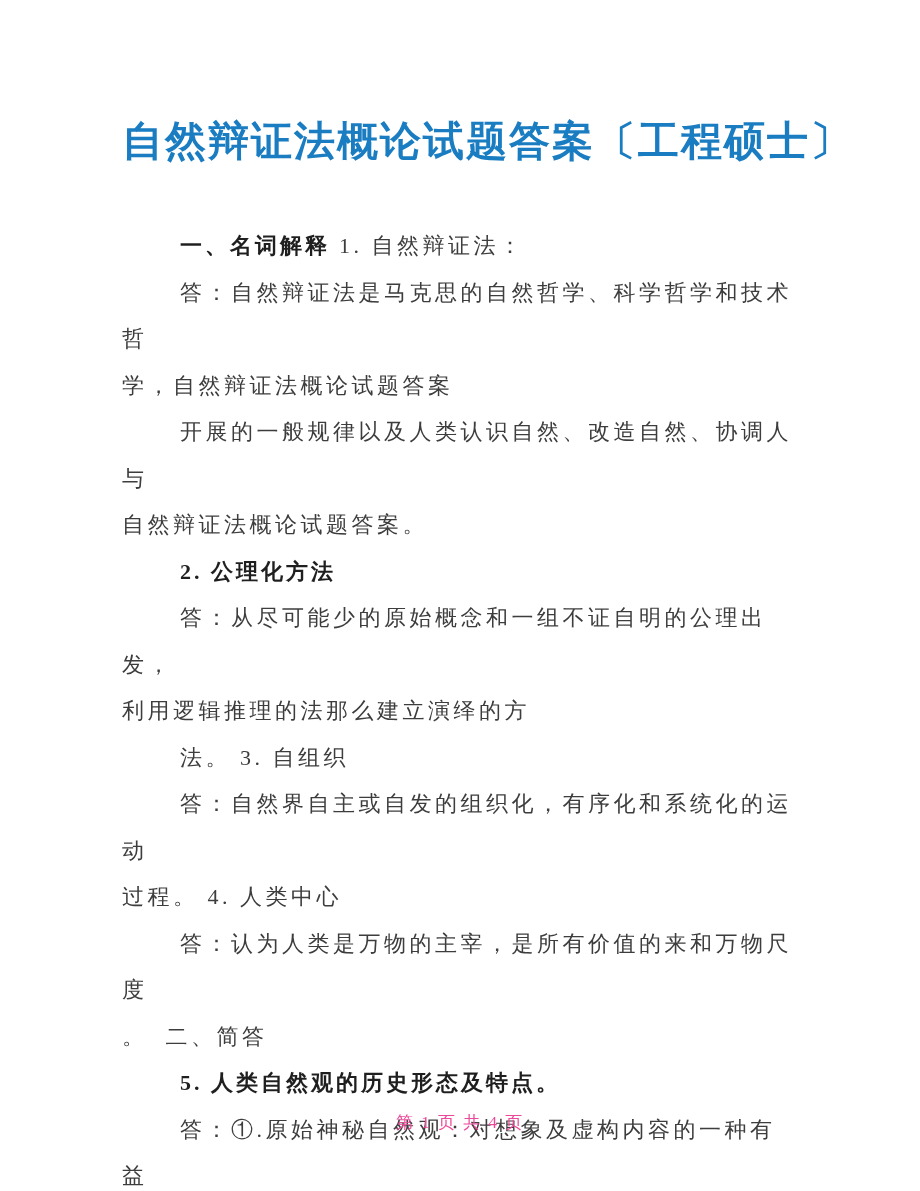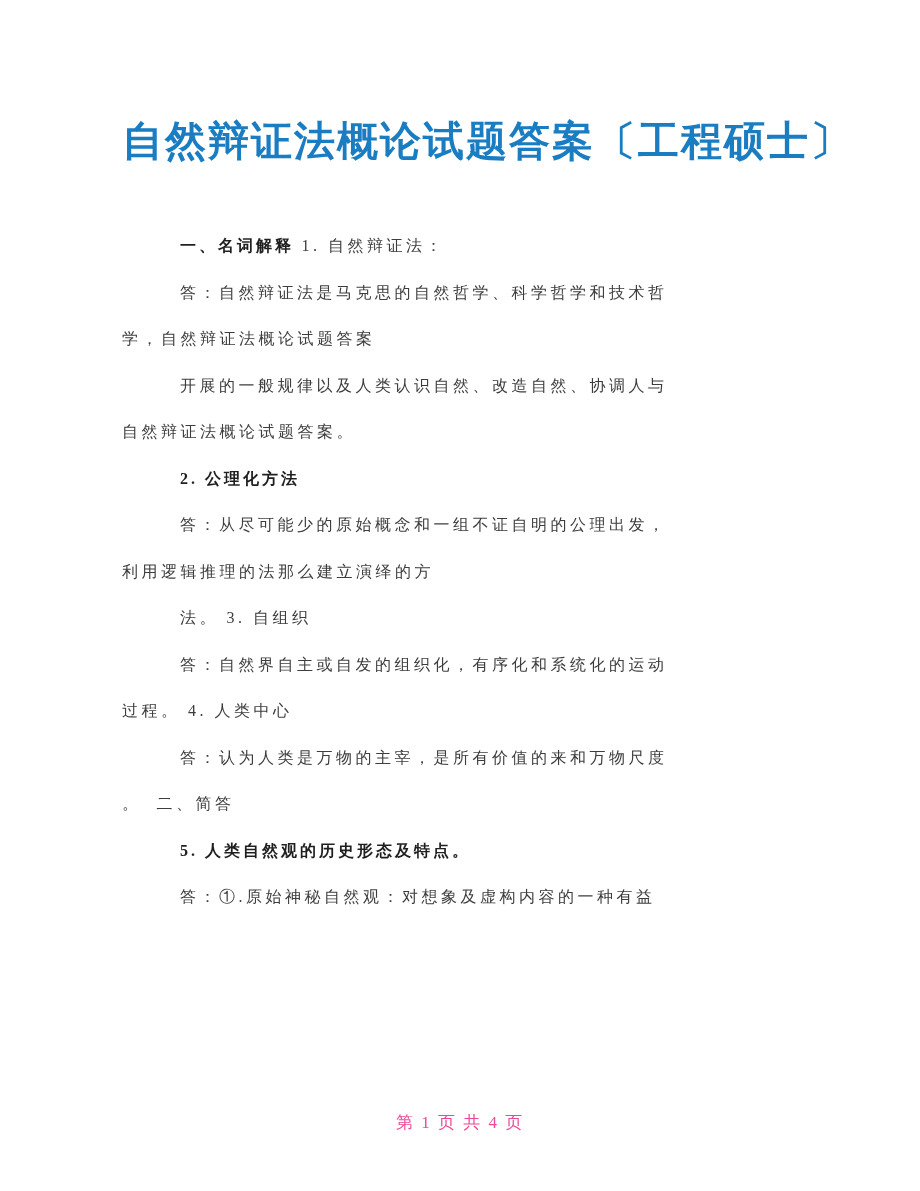--- a/index.html
+++ b/index.html
@@ -27,21 +27,21 @@
     text-align: center;
     font-family: "Liberation Sans", "DejaVu Sans", sans-serif;
     font-weight: 700;
     font-size: 41px;
     line-height: 50px;
     letter-spacing: 2px;
     color: #1a7cc1;
     white-space: nowrap;
   }
   .doc-body .line {
-    font-size: 16px;
+    font-size: 22px;
     line-height: 46.5px;
     letter-spacing: 3.5px;
     color: #3d3d3d;
     white-space: pre-wrap;
     font-weight: 400;
   }
   .doc-body .line.indent {
     text-indent: 58px;
   }
   .doc-body .line b {

